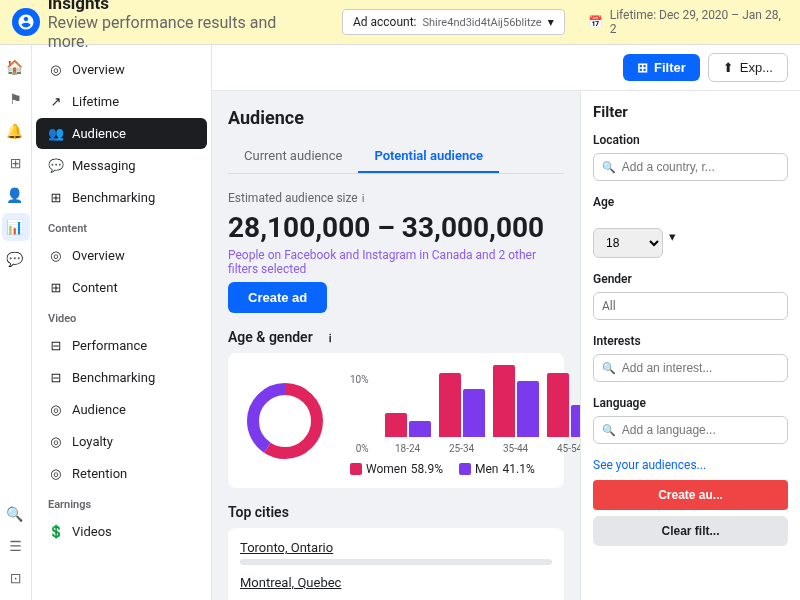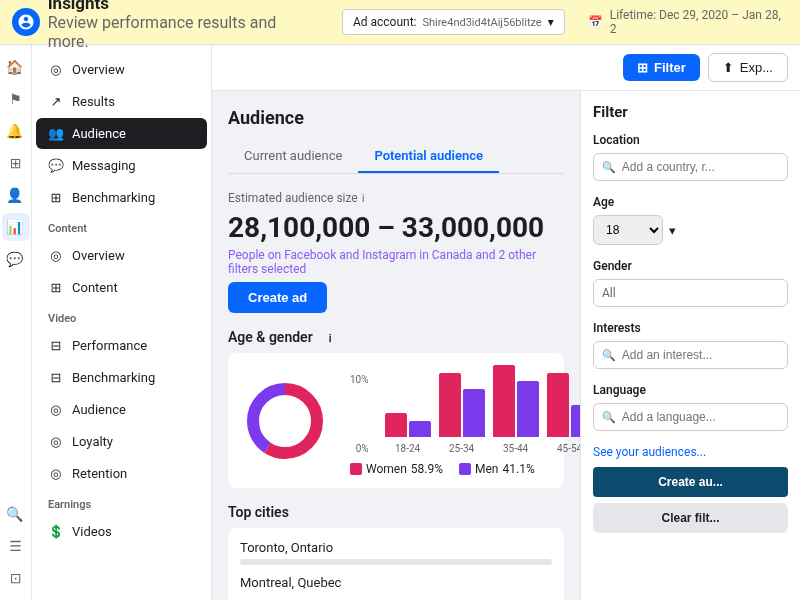--- a/index.html
+++ b/index.html
@@ -55,38 +55,38 @@
     
     .age-chart-wrapper { display: flex; align-items: center; gap: 20px; }
     
     .chart-legend { display: flex; gap: 16px; margin-top: 8px; font-size: 12px; }
     .legend-item { display: flex; align-items: center; gap: 4px; }
     .legend-dot { width: 12px; height: 12px; border-radius: 2px; }
     
     
     .cities-section { background: #fff; border-radius: 8px; padding: 12px; }
     .city-item { margin-bottom: 10px; }
-    .city-name { font-size: 13px; margin-bottom: 4px; }
+    .city-name { font-size: 13px; margin-bottom: 4px; text-decoration: underline; }
     .city-bar-container { height: 6px; background: #e4e6ea; border-radius: 3px; overflow: hidden; }
     .city-bar { height: 100%; background: #f5a623; border-radius: 3px; }
     
     
     .filter-panel { width: 220px; background: #fff; border-left: 1px solid #e4e6ea; padding: 12px; overflow-y: auto; }
     .filter-header-row { display: flex; justify-content: space-between; align-items: center; margin-bottom: 12px; }
     .filter-title { font-size: 15px; font-weight: 700; }
     .filter-section { margin-bottom: 14px; }
     .filter-label { font-size: 12px; font-weight: 600; color: #1c1e21; margin-bottom: 6px; }
     .filter-input { display: flex; align-items: center; gap: 6px; border: 1px solid #ccc; border-radius: 6px; padding: 6px 8px; font-size: 12px; color: #65676b; }
     .filter-input input { border: none; outline: none; font-size: 12px; color: #65676b; background: transparent; width: 100%; }
     .filter-select-row { display: flex; align-items: center; gap: 6px; }
-    .filter-select { border: 1px solid #ccc; border-radius: 6px; padding: 6px 8px; font-size: 12px; width: 70px; }
+    .filter-select { border: 1px solid #ccc; border-radius: 6px; padding: 6px 8px; font-size: 12px; width: 70px; margin-top: 13px; }
     
     .filter-btn-row { margin-top: 12px; }
     .see-audiences-link { color: #0866ff; font-size: 12px; cursor: pointer; margin-bottom: 8px; display: block; }
-    .create-audience-btn { background: #0c4a6e; color: #fff; border: none; border-radius: 4px; padding: 8px 12px; font-size: 12px; font-weight: 600; cursor: pointer; width: 100%; margin-bottom: 6px; }
+    .create-audience-btn { background: #ef4444; color: #fff; border: none; border-radius: 4px; padding: 8px 12px; font-size: 12px; font-weight: 600; cursor: pointer; width: 100%; margin-bottom: 6px; }
     .clear-filter-btn { background: #e4e6ea; color: #1c1e21; border: none; border-radius: 6px; padding: 8px 12px; font-size: 12px; font-weight: 600; cursor: pointer; width: 100%; }
     
     
     .content-header { display: flex; justify-content: flex-end; align-items: center; padding: 8px 12px; background: #fff; border-bottom: 1px solid #e4e6ea; gap: 8px; }
     .filter-btn { background: #0866ff; color: #fff; border: none; border-radius: 6px; padding: 6px 14px; font-size: 13px; font-weight: 600; cursor: pointer; display: flex; align-items: center; gap: 6px; }
     .export-btn { background: #fff; color: #1c1e21; border: 1px solid #ccc; border-radius: 6px; padding: 6px 14px; font-size: 13px; cursor: pointer; display: flex; align-items: center; gap: 6px; }
     .age-group { display: flex; flex-direction: column; align-items: center; gap: 2px; }
     .age-bars { display: flex; gap: 2px; align-items: flex-end; }
     .bar-women { background: #e0245e; width: 22px; border-radius: 2px 2px 0 0; }
     .bar-men { background: #7c3aed; width: 22px; border-radius: 2px 2px 0 0; }
@@ -137,21 +137,21 @@
       <div class="icon-bar-item">⊡</div>
     </div>
 
     <div class="sidebar">
       <div class="sidebar-nav-item">
         <span class="nav-icon">◎</span>
         <span class="nav-label">Overview</span>
       </div>
       <div class="sidebar-nav-item">
         <span class="nav-icon">↗</span>
-        <span class="nav-label">Results</span>
+        <span class="nav-label">Lifetime</span>
       </div>
       <div class="sidebar-nav-item active">
         <span class="nav-icon">👥</span>
         <span class="nav-label">Audience</span>
       </div>
       <div class="sidebar-nav-item">
         <span class="nav-icon">💬</span>
         <span class="nav-label">Messaging</span>
       </div>
       <div class="sidebar-nav-item">

